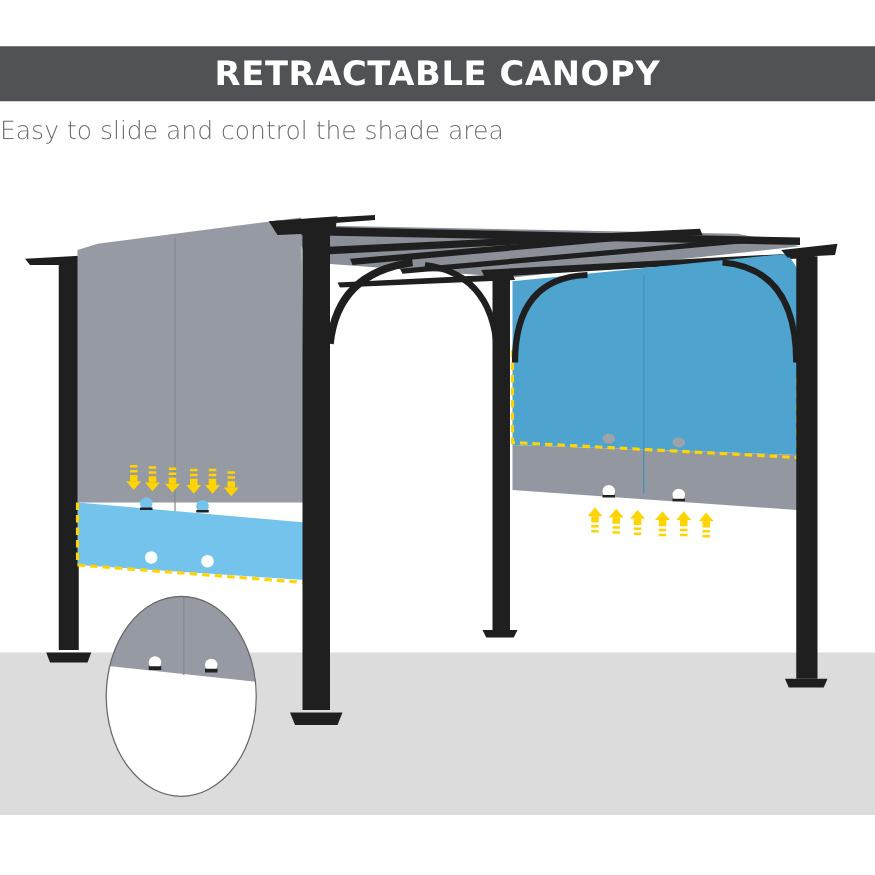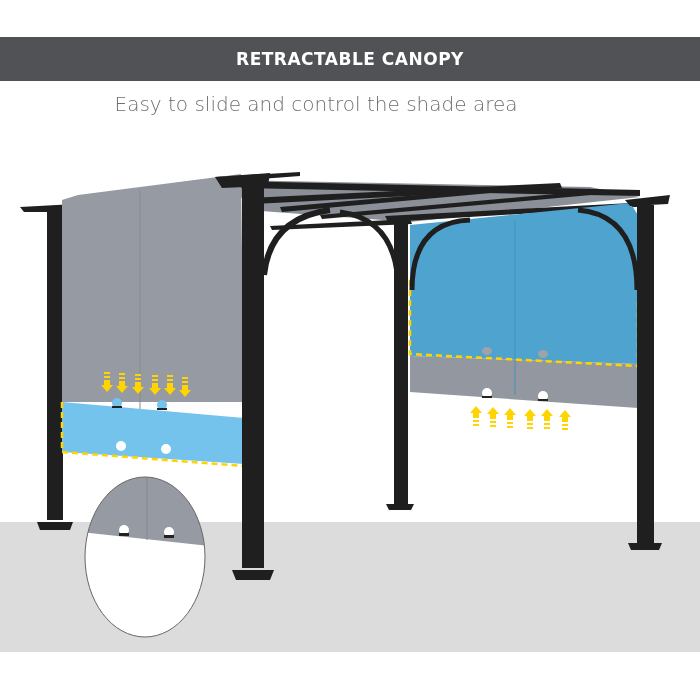--- a/index.html
+++ b/index.html
@@ -3,24 +3,24 @@
 <meta charset="utf-8">
 <style>
   html, body { margin: 0; padding: 0; background: #ffffff; }
   body { width: 700px; height: 700px; position: relative; overflow: hidden; font-family: "DejaVu Sans", "Liberation Sans", sans-serif; }
   .banner {
     position: absolute; left: 0; top: 37px; width: 700px; height: 44px;
     background: #505256; display: flex; align-items: center; justify-content: center;
   }
   .banner-title {
     color: #ffffff; font-family: "DejaVu Sans", sans-serif; font-weight: bold;
-    font-size: 17px; letter-spacing: 0.5px;
+    font-size: 27px; letter-spacing: 0.5px;
   }
   .subtitle {
-    position: absolute; left: 0; top: 92px; width: 632px; text-align: center;
+    position: absolute; left: 0; top: 92px; width: 632px; 
     color: #6e6e6e; font-family: "DejaVu Sans", sans-serif; font-size: 20px; font-weight: 300;
   }
   .scene { position: absolute; left: 0; top: 0; width: 700px; height: 700px; }
 </style>
 </head>
 <body>
 
 <div class="banner">
   <span class="banner-title">RETRACTABLE CANOPY</span>
 </div>

